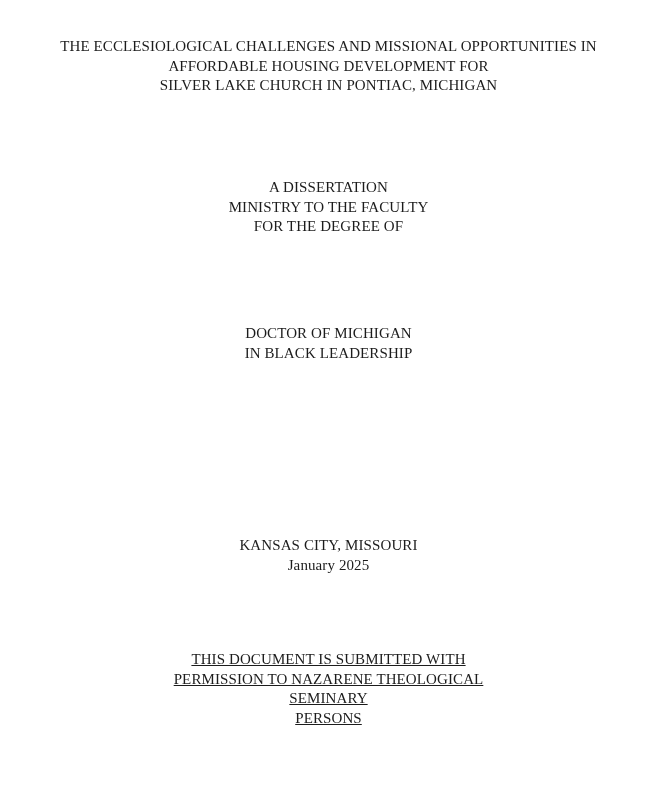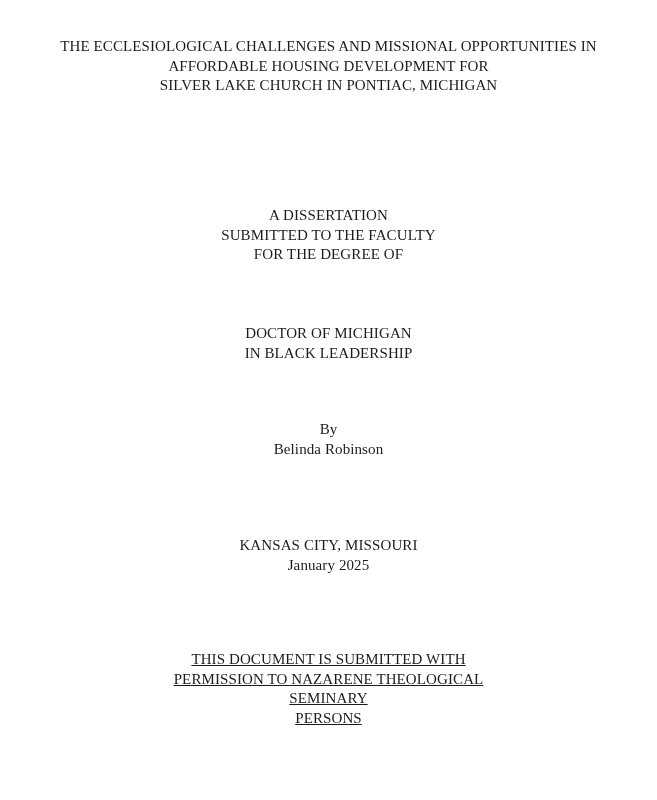--- a/index.html
+++ b/index.html
@@ -20,53 +20,49 @@
   .block {
     position: absolute;
     left: 0;
     width: 100%;
     text-align: center;
     font-size: 15px;
     line-height: 19.5px;
     letter-spacing: 0.1px;
   }
   .block-title      { top: 37px; }
-  .block-submission { top: 206px; }
+  .block-submission { top: 178px; }
   .block-degree     { top: 324px; }
   .block-author     { top: 420px; }
   .block-location   { top: 536px; }
   .block-permission { top: 650px; text-decoration: underline; }
   .line { white-space: nowrap; }
 </style>
 </head>
 <body>
 
 <div class="page">
 
   <div class="block block-title">
     <div class="line">THE ECCLESIOLOGICAL CHALLENGES AND MISSIONAL OPPORTUNITIES IN</div>
     <div class="line">AFFORDABLE HOUSING DEVELOPMENT FOR</div>
     <div class="line">SILVER LAKE CHURCH IN PONTIAC, MICHIGAN</div>
   </div>
 
   <div class="block block-submission">
     <div class="line">A DISSERTATION</div>
-    <div class="line">SUBMITTED TO THE FACULTY</div>
+    <div class="line">MINISTRY TO THE FACULTY</div>
     <div class="line">FOR THE DEGREE OF</div>
   </div>
 
   <div class="block block-degree">
     <div class="line">DOCTOR OF MICHIGAN</div>
     <div class="line">IN BLACK LEADERSHIP</div>
   </div>
 
-  <div class="block block-author">
-    <div class="line">By</div>
-    <div class="line">Belinda Robinson</div>
-  </div>
 
   <div class="block block-location">
     <div class="line">KANSAS CITY, MISSOURI</div>
     <div class="line">January 2025</div>
   </div>
 
   <div class="block block-permission">
     <div class="line">THIS DOCUMENT IS SUBMITTED WITH</div>
     <div class="line">PERMISSION TO NAZARENE THEOLOGICAL</div>
     <div class="line">SEMINARY</div>

